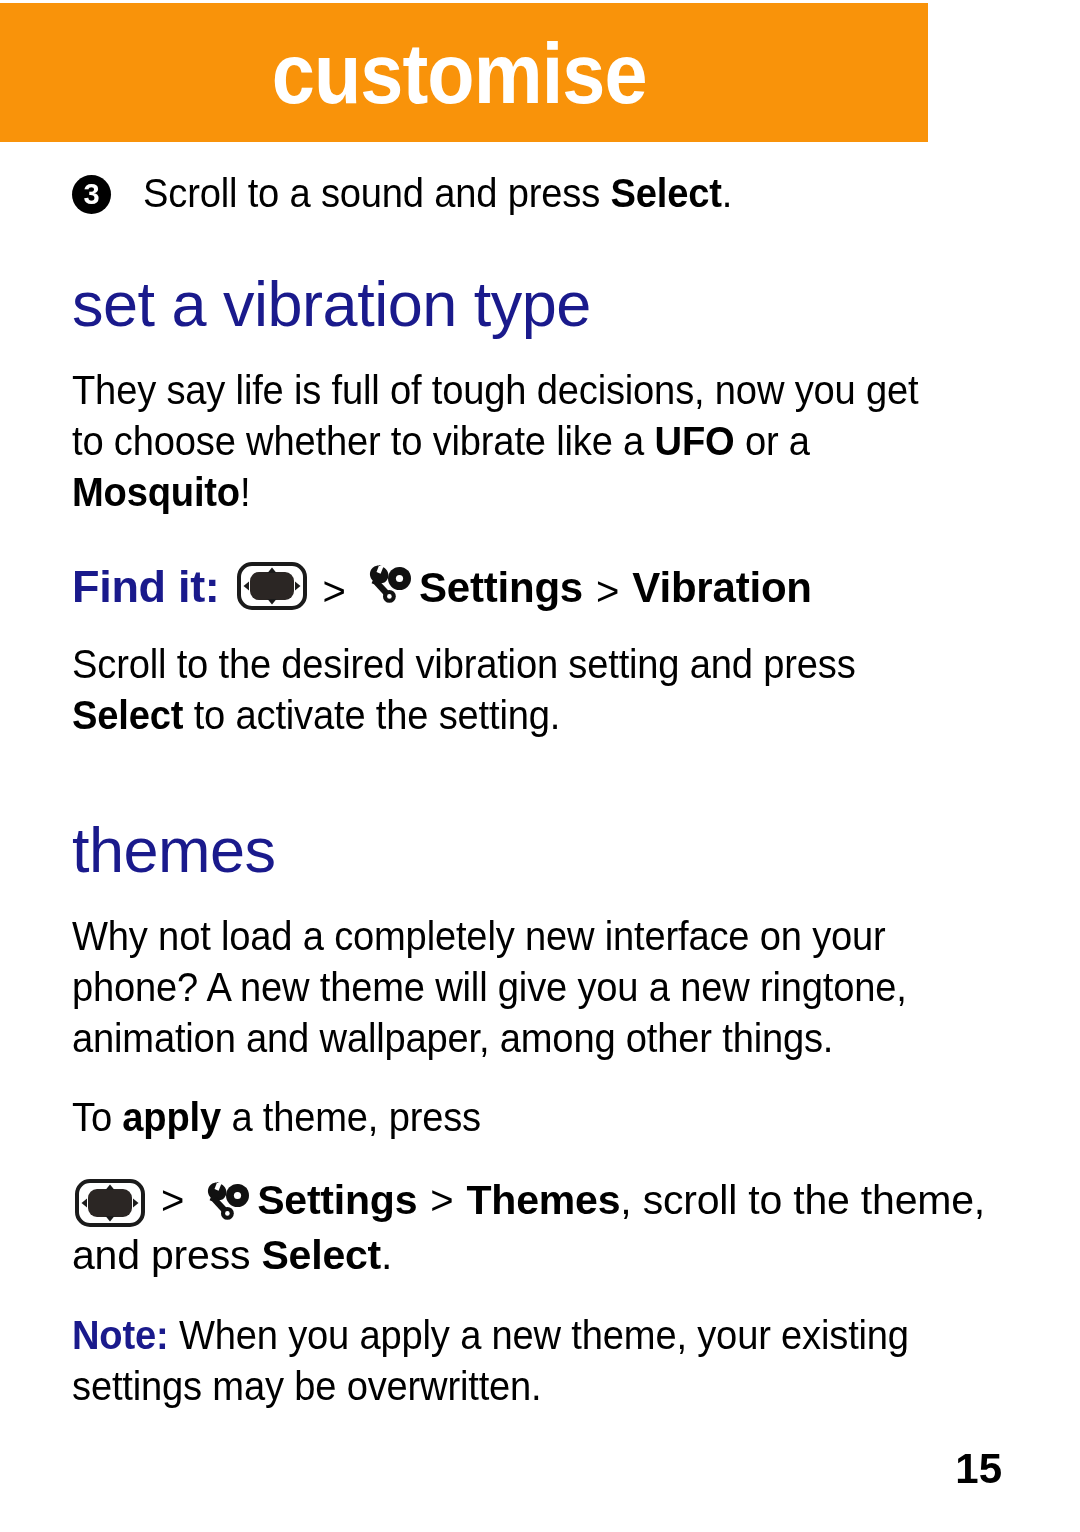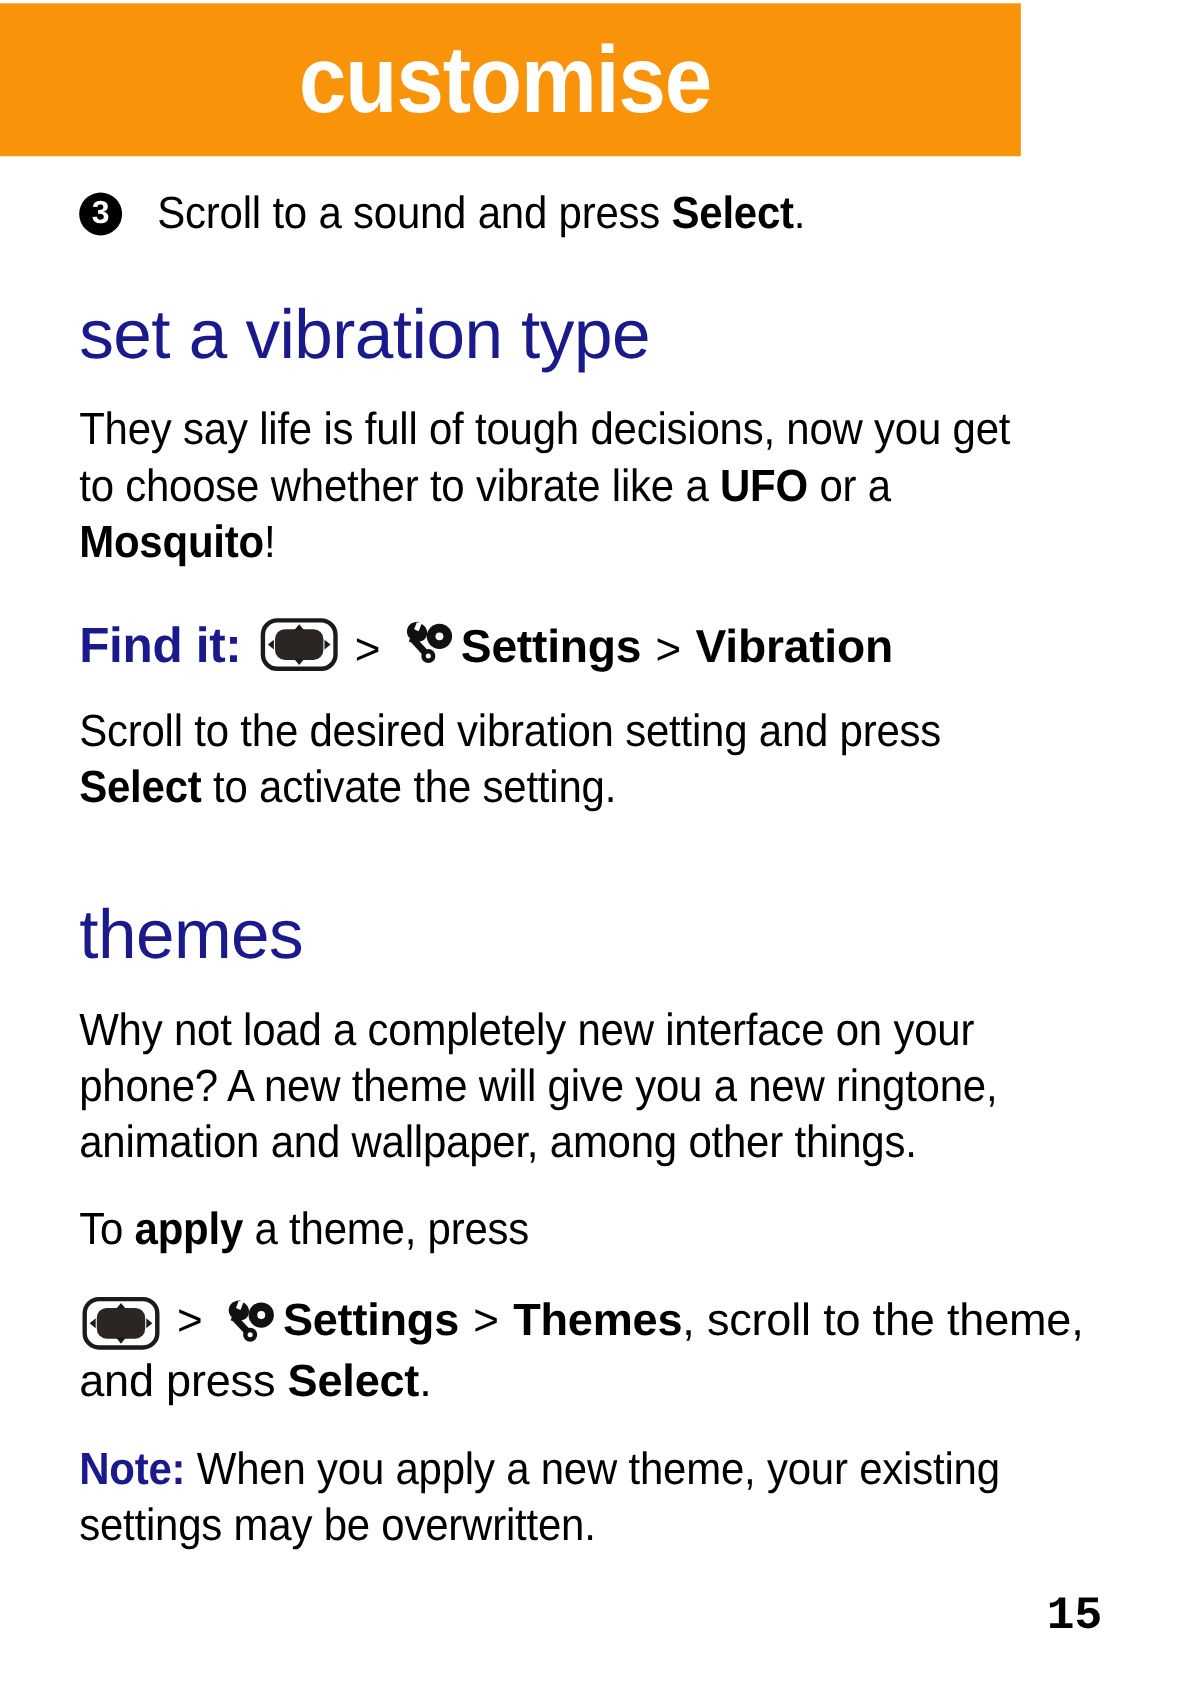--- a/index.html
+++ b/index.html
@@ -174,21 +174,21 @@
   .note-label {
     color: #1a1a8c;
     font-weight: bold;
   }
 
   
   .page-number {
     position: absolute;
     right: 78px;
     bottom: 42px;
-    font-family: Liberation Mono, monospace;
+    font-family: Liberation Sans, sans-serif;
     font-weight: bold;
     font-size: 42px;
     line-height: 42px;
     color: #000000;
   }
 </style>
 </head>
 <body>
 
 <div class="banner">

